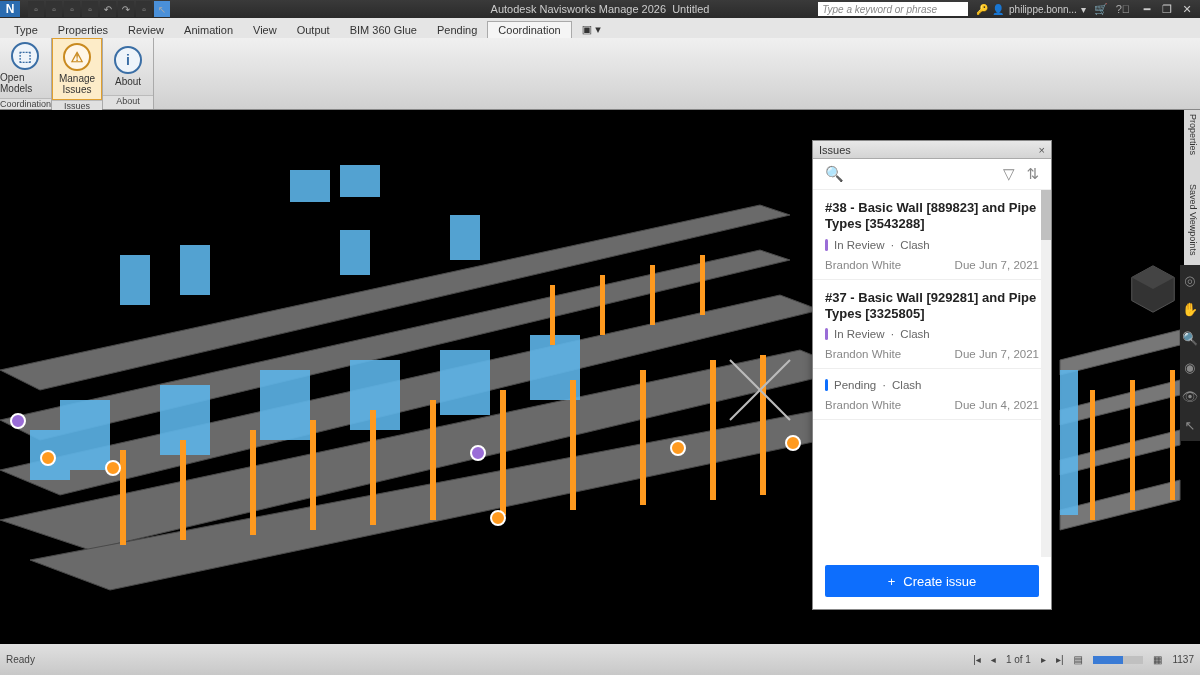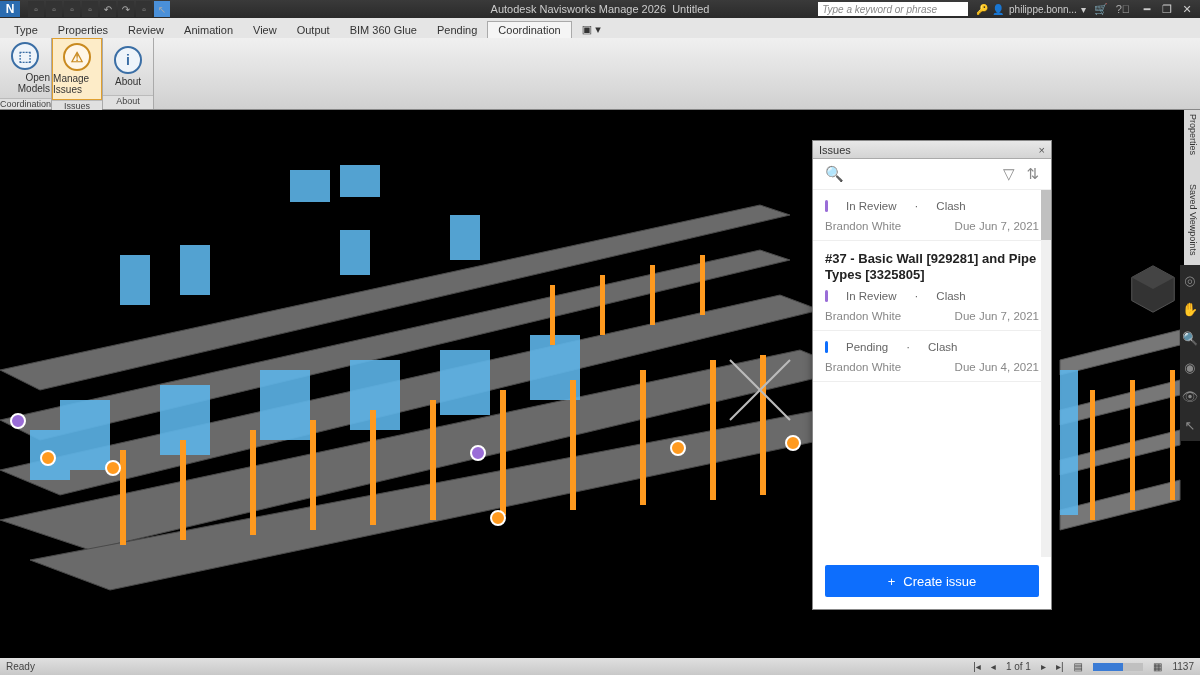--- a/index.html
+++ b/index.html
@@ -34,33 +34,33 @@
 .ip-head .x{margin-left:auto;color:#555;cursor:default}
 .ip-toggle{padding:10px 12px;display:flex;align-items:center;font-size:13px;color:#333}
 .toggle{width:34px;height:18px;background:#0d6efd;border-radius:9px;position:relative;margin-left:8px}
 .toggle::after{content:"";position:absolute;right:2px;top:2px;width:14px;height:14px;background:#fff;border-radius:50%}
 .ip-actions{margin-left:auto;display:flex;gap:12px;color:#0d6efd;font-size:15px}
 .ip-search{padding:6px 12px;display:flex;align-items:center;color:#888;font-size:15px;border-bottom:1px solid #eee;gap:8px}
 .ip-search .sp{margin-left:auto;display:flex;gap:12px}
 .issue-list{flex:1;overflow:hidden;position:relative}
 .issue{padding:10px 12px 8px;border-bottom:1px solid #eee}
 .issue-title{font-size:13px;font-weight:600;color:#222;line-height:1.25;margin-bottom:6px}
-.issue-meta{font-size:11.5px;color:#666;display:flex;align-items:center;gap:18px;margin-bottom:8px}
+.issue-meta{font-size:11.5px;color:#666;display:flex;align-items:center;gap:6px;margin-bottom:8px}
 .status-bar{width:3px;height:12px;border-radius:2px}
 .status-bar.rev{background:#9a6dd7}
 .status-bar.pen{background:#0d6efd}
 .issue-foot{display:flex;font-size:11.5px;color:#888}
 .issue-foot .due{margin-left:auto}
 .scroll-track{position:absolute;right:0;top:0;width:10px;height:100%;background:#f0f0f0}
 .scroll-thumb{position:absolute;right:0;top:0;width:10px;height:50px;background:#c0c0c0}
 .create-btn{margin:8px 12px 12px;height:32px;background:#0d6efd;color:#fff;display:flex;align-items:center;justify-content:center;gap:8px;font-size:13px;border-radius:2px}
 .viewcube{position:absolute;top:150px;right:18px;width:58px;height:58px}
 .sidetabs{position:absolute;top:110px;right:0;width:16px;background:#d8d8d8;font-size:9px;color:#333;writing-mode:vertical-rl;padding:4px 2px}
 .toolstrip{position:absolute;top:265px;right:0;width:20px;background:#2a2a2a;padding:8px 0;display:flex;flex-direction:column;gap:14px;align-items:center;color:#888;font-size:13px}
-.statusbar{position:absolute;bottom:0;left:0;right:0;height:17px;background:linear-gradient(#e0e0e0,#c8c8c8);display:flex;align-items:center;font-size:10px;color:#444;padding:0 6px}
+.statusbar{position:absolute;bottom:0;left:0;right:0;height:31px;background:linear-gradient(#e0e0e0,#c8c8c8);display:flex;align-items:center;font-size:10px;color:#444;padding:0 6px}
 .statusbar .r{margin-left:auto;display:flex;align-items:center;gap:10px}
 svg.bld{position:absolute;top:0;left:0}
 </style>
 </head>
 <body>
 
 <div class="titlebar">
   <div class="app-icon">N</div>
   <div class="qat">
     <div class="qat-btn">▫</div>
@@ -104,30 +104,30 @@
   <div class="tab">Pending</div>
   <div class="tab active">Coordination</div>
   <div class="tab">▣ ▾</div>
 </div>
 
 <div class="ribbon">
   <div class="ribbon-panel">
     <div class="ribbon-btns">
       <div class="ribbon-btn">
         <div class="ribbon-icon">⬚</div>
-        <span style="text-align:right;line-height:1.1">Open Models</span>
+        <span style="text-align:left;line-height:1.1">Open Models</span>
       </div>
     </div>
     <div class="panel-label">Coordination</div>
   </div>
   <div class="ribbon-panel">
     <div class="ribbon-btns">
       <div class="ribbon-btn active">
         <div class="ribbon-icon" style="border-color:#c98a20;color:#c98a20;background:#fff6e8">⚠</div>
-        <span style="text-align:left;line-height:1.1">Manage Issues</span>
+        <span style="text-align:center;line-height:1.1">Manage Issues</span>
       </div>
     </div>
     <div class="panel-label">Issues</div>
   </div>
   <div class="ribbon-panel">
     <div class="ribbon-btns">
       <div class="ribbon-btn">
         <div class="ribbon-icon">i</div>
         <span>About</span>
       </div>
@@ -234,20 +234,21 @@
       <span>▽</span>
       <span>⇅</span>
     </div>
   </div>
   <div class="issue-list">
     <div class="scroll-track">
         <div class="scroll-thumb"></div>
       </div>
 
     <div class="issue">
+      <div class="issue-title">#38 - Basic Wall [889823] and Pipe Types [3543288]</div>
       <div class="issue-meta">
         <span class="status-bar rev"></span>
         <span>In Review</span>
         <span>·</span>
         <span>Clash</span>
       </div>
       <div class="issue-foot">
         <span>Brandon White</span>
         <span class="due">Due Jun 7, 2021</span>
       </div>

